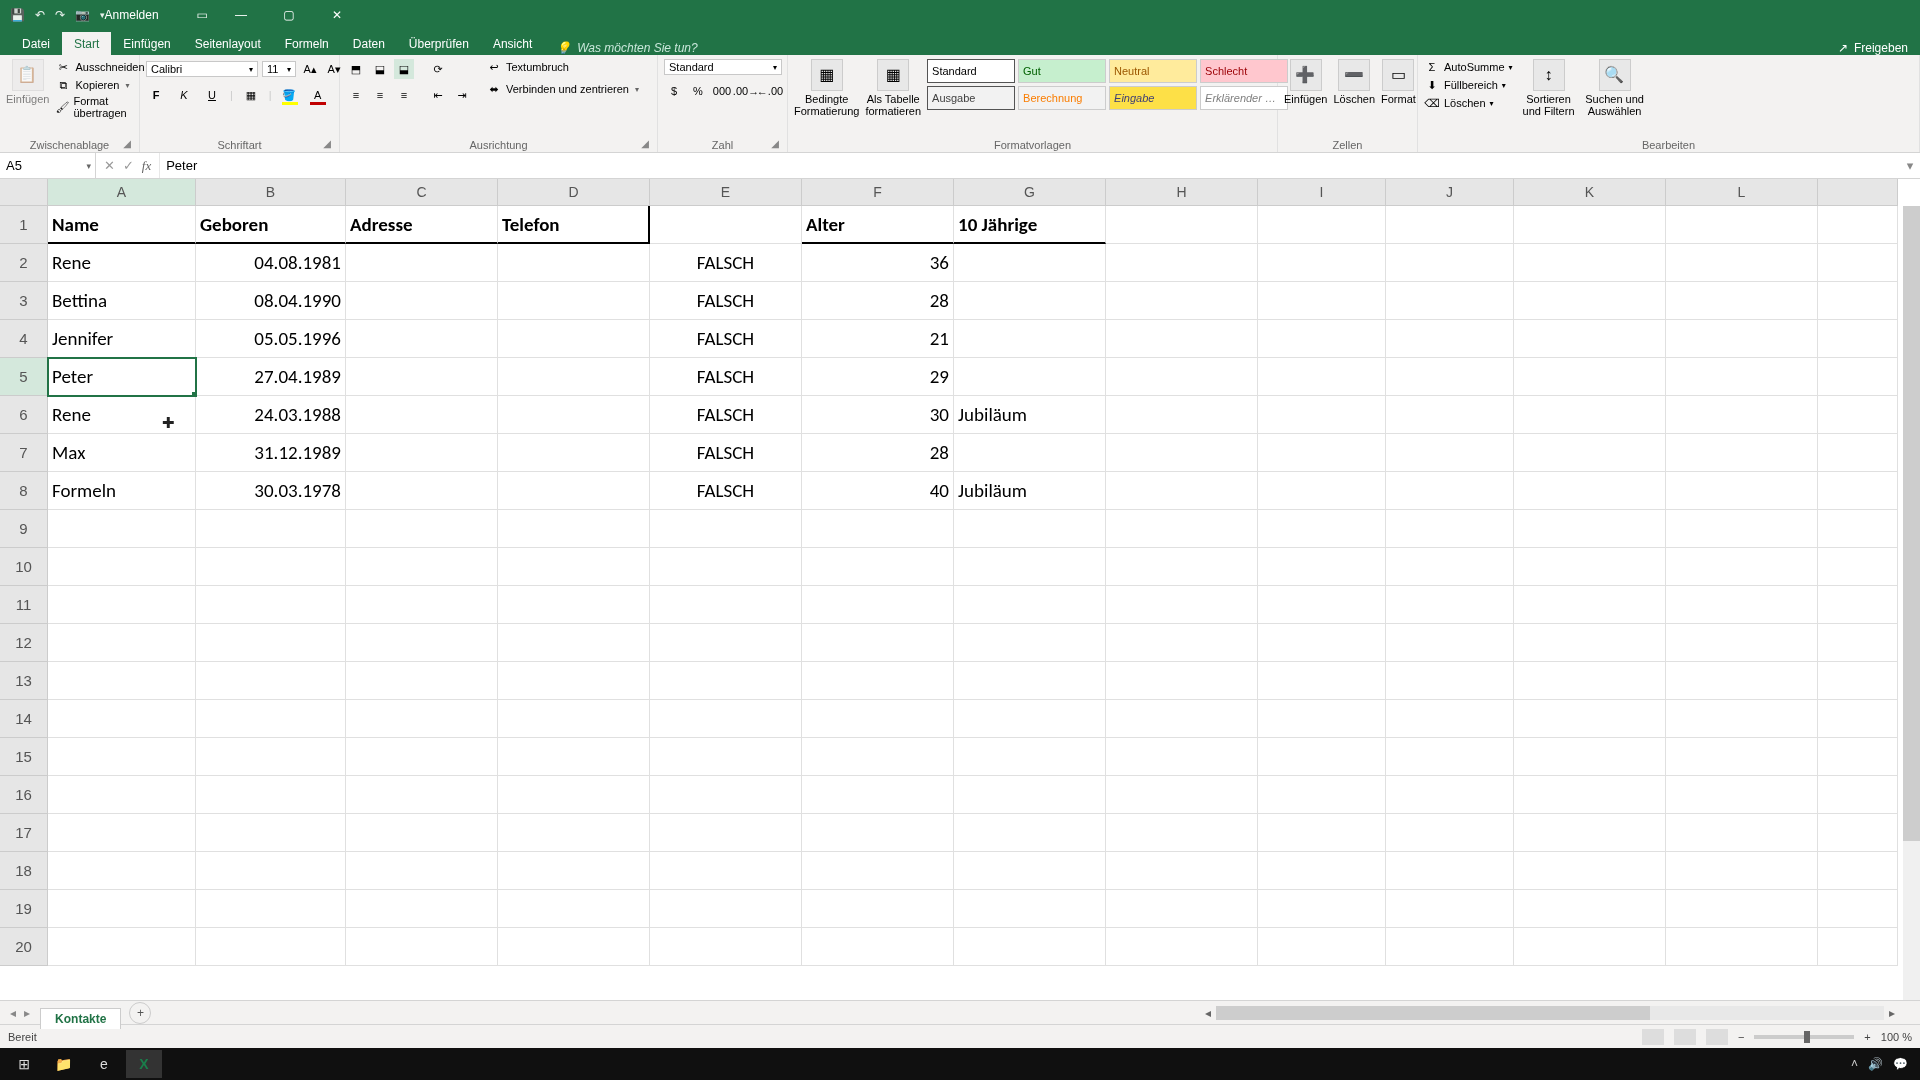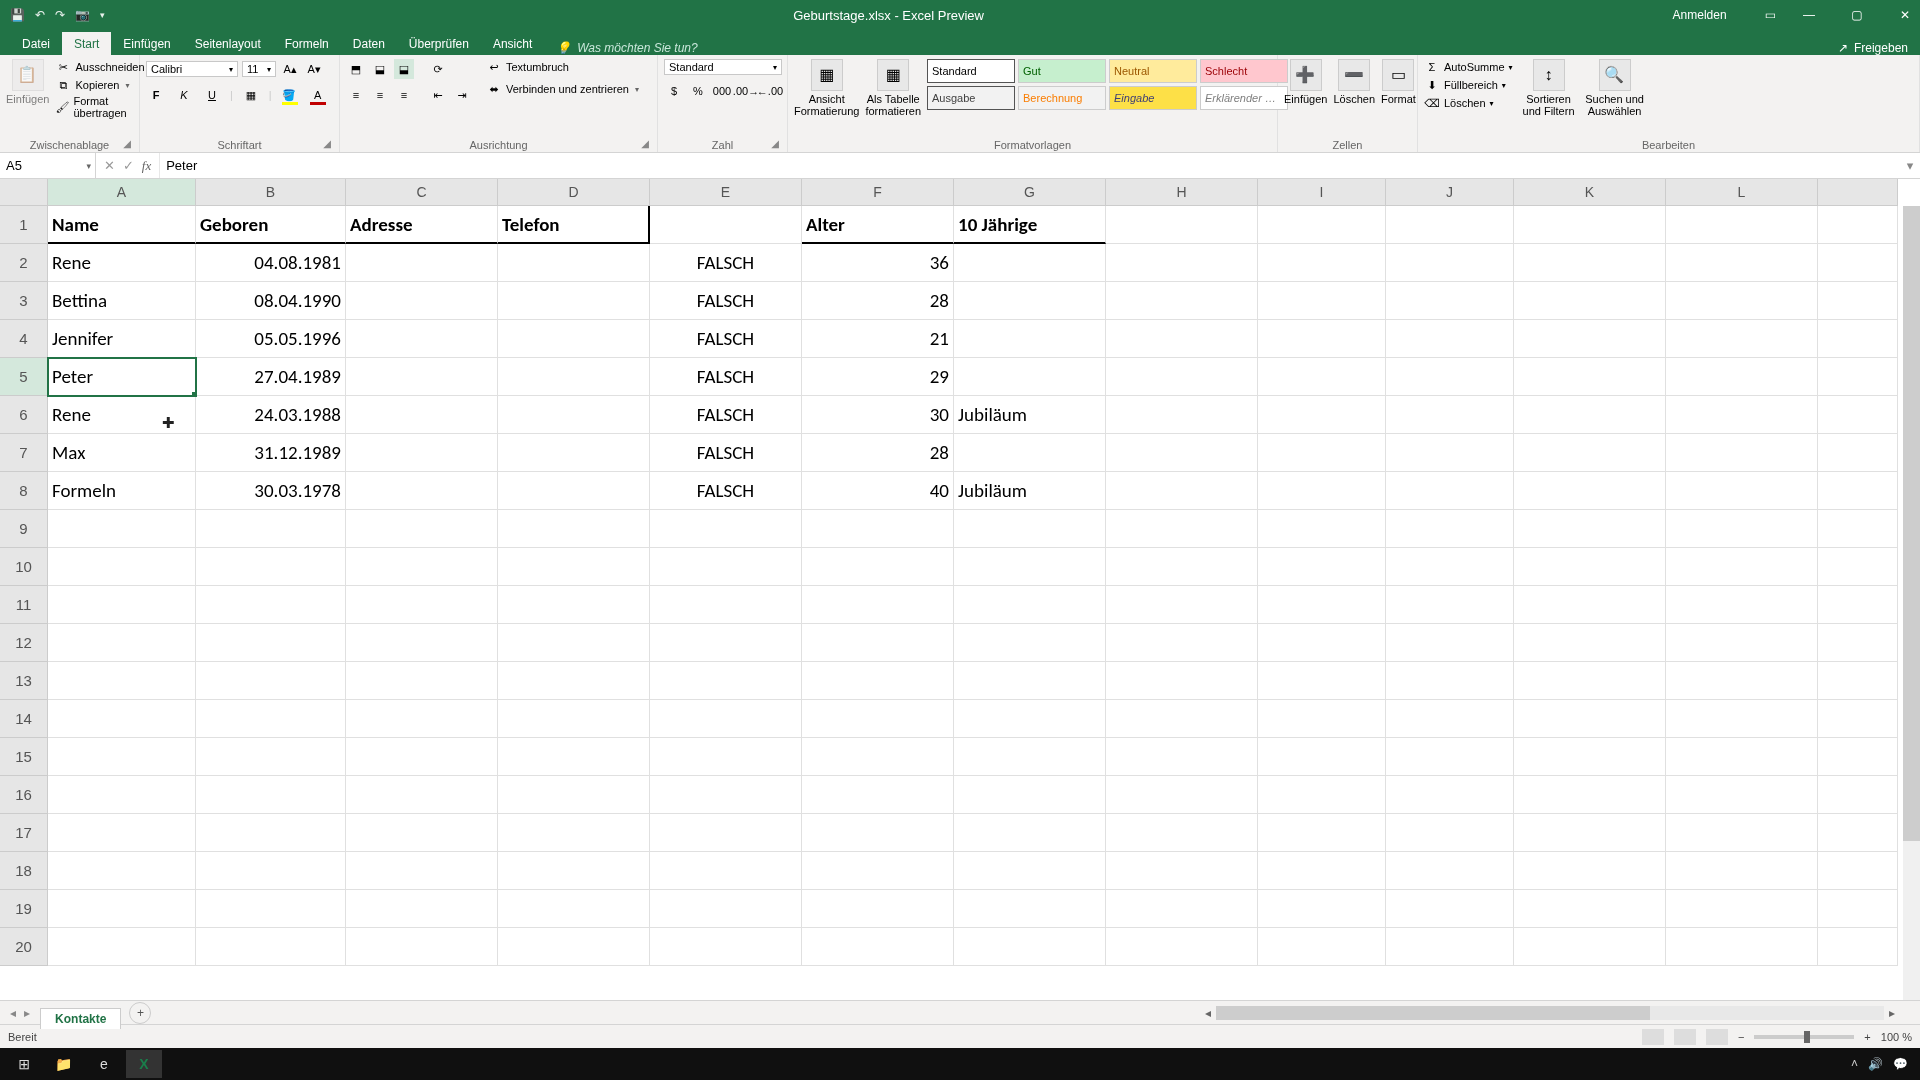--- a/index.html
+++ b/index.html
@@ -94,21 +94,20 @@
 <body>
 
 <div class="titlebar">
   <div class="qat">
     <span>💾</span>
     <span>↶</span>
     <span>↷</span>
     <span>📷</span>
     <span style="font-size:9px;">▾</span>
   </div>
-  <div class="title">Geburtstage.xlsx - Excel Preview</div>
   <div class="wc">
     <span class="signin">Anmelden</span>
     <span>▭</span>
     <span class="wbtn">—</span>
     <span class="wbtn">▢</span>
     <span class="wbtn">✕</span>
   </div>
 </div>
 
 <div class="ribbon-tabs">
@@ -153,21 +152,21 @@
             <span>Format übertragen</span>
           </div>
       </div>
     </div>
     <div class="label"><span>Zwischenablage</span><span class="dlg">◢</span></div>
   </div>
 
   <div class="rgroup" style="width:200px;">
     <div class="content" style="flex-direction:column;gap:6px;">
       <div class="row">
-        <div class="dd" style="width:92px;">
+        <div class="dd" style="width:112px;">
             <span>Calibri</span>
             <span style="font-size:8px;">▾</span>
           </div>
         <div class="dd" style="width:34px;">
             <span>11</span>
             <span style="font-size:8px;">▾</span>
           </div>
         <span class="minib">A▴</span>
         <span class="minib">A▾</span>
       </div>
@@ -233,21 +232,21 @@
         <span class="minib">←.00</span>
       </div>
     </div>
     <div class="label"><span>Zahl</span><span class="dlg">◢</span></div>
   </div>
 
   <div class="rgroup" style="width:490px;">
     <div class="content">
       <div class="bigbtn" style="width:70px;">
         <span class="ic">▦</span>
-        <span>Ansicht Formatierung</span>
+        <span>Bedingte Formatierung</span>
       </div>
       <div class="bigbtn" style="width:64px;">
         <span class="ic">▦</span>
         <span>Als Tabelle formatieren</span>
       </div>
       <div class="styles-gal" id="styles-gal">
           <div class="sty" style="background: rgb(255, 255, 255); color: rgb(0, 0, 0); border-color: rgb(84, 84, 84);">Standard</div>
           <div class="sty" style="background: rgb(198, 239, 206); color: rgb(0, 97, 0);">Gut</div>
           <div class="sty" style="background: rgb(255, 235, 156); color: rgb(156, 87, 0);">Neutral</div>
           <div class="sty" style="background: rgb(255, 199, 206); color: rgb(156, 0, 6);">Schlecht</div>

